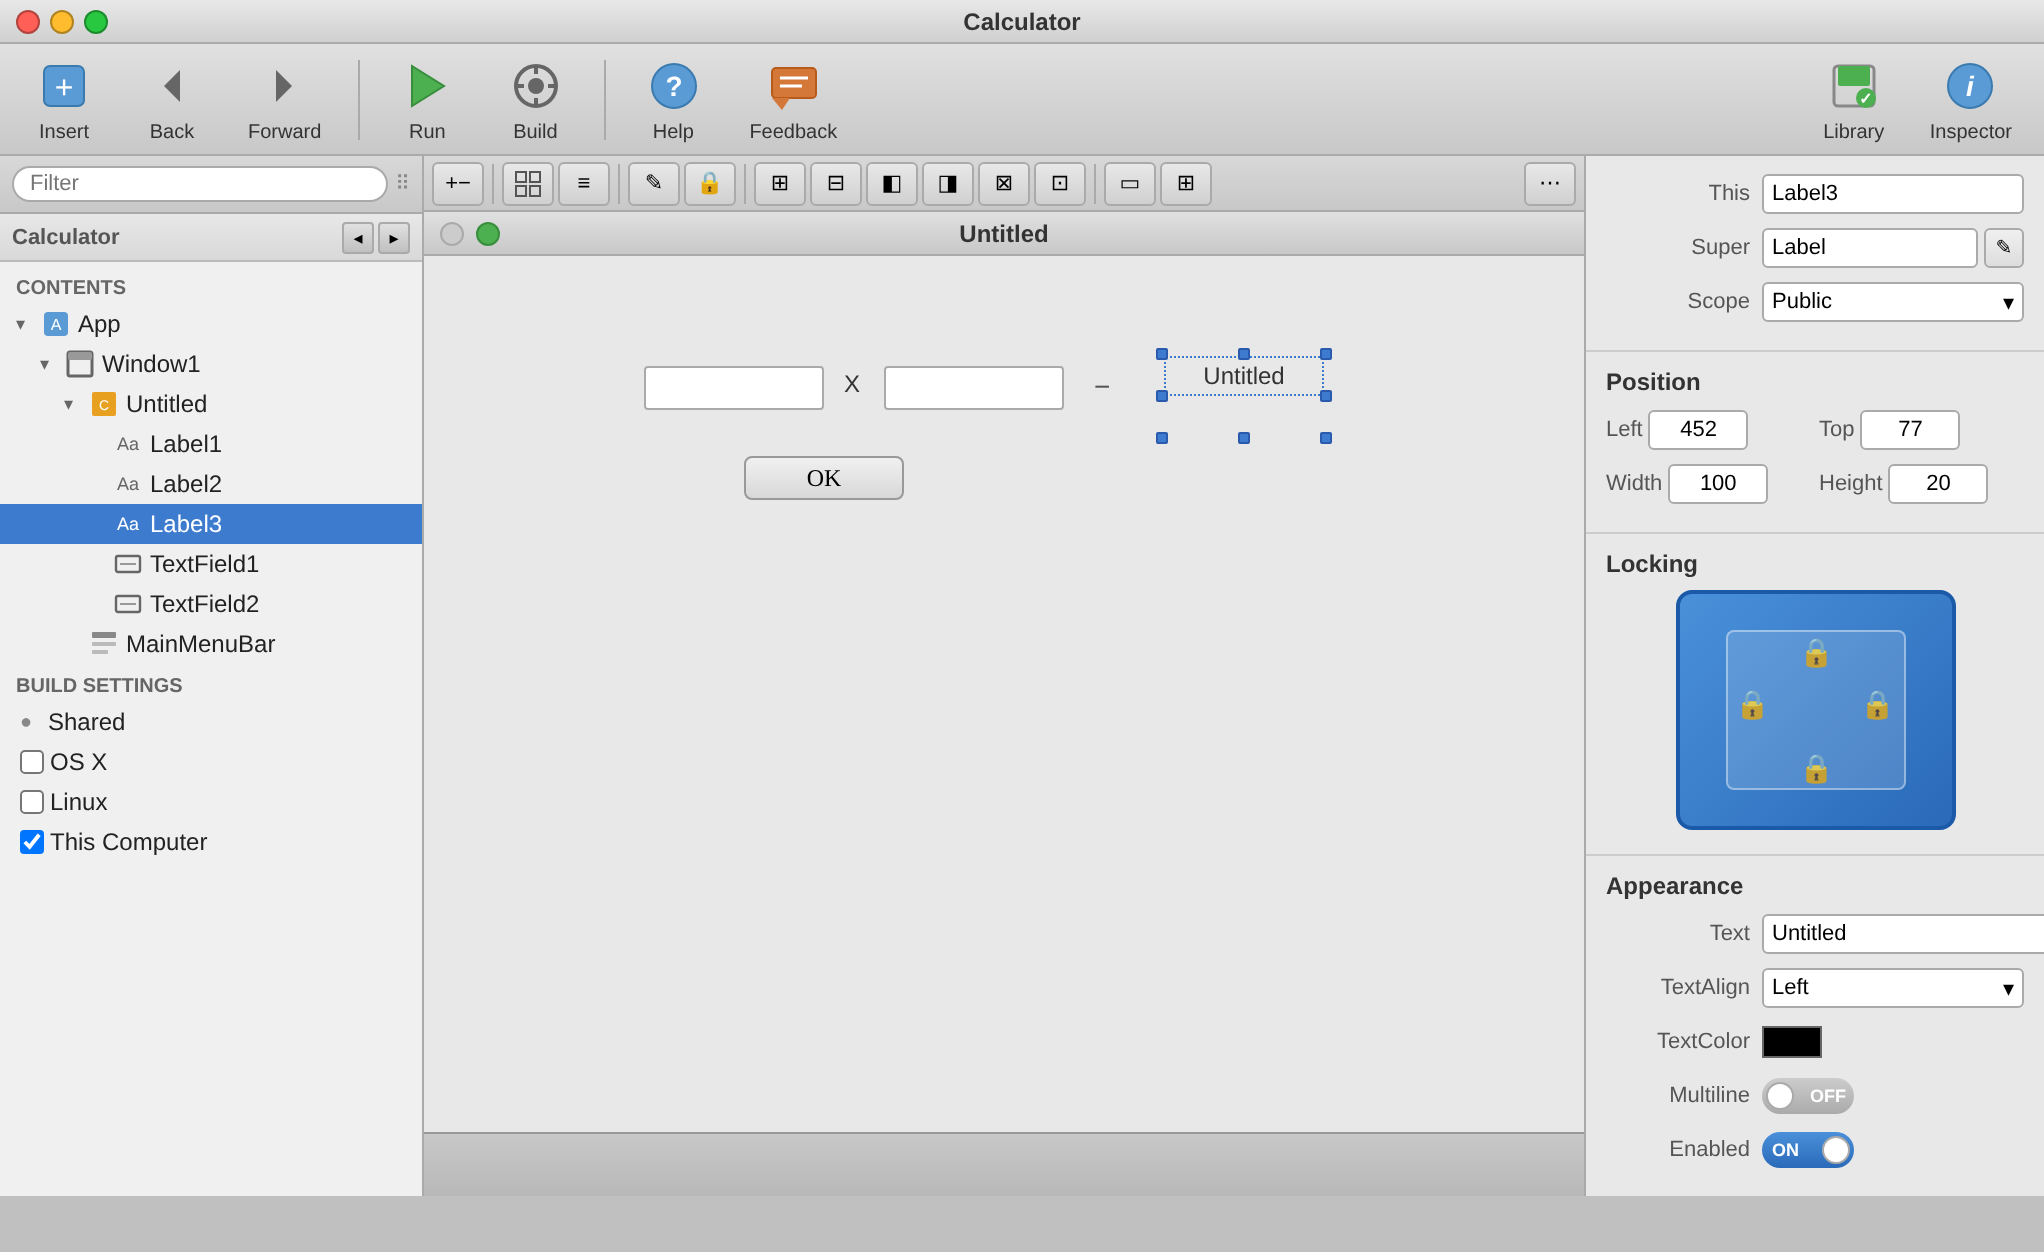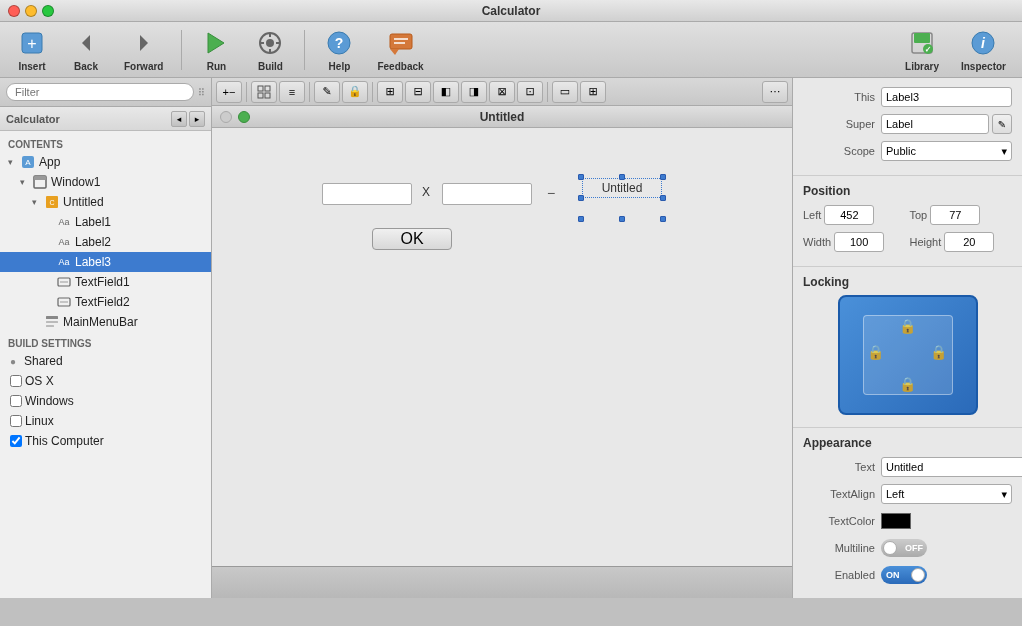--- a/index.html
+++ b/index.html
@@ -66,21 +66,20 @@
       border-radius: 4px;
     }
     .toolbar-icon {
       width: 32px; height: 32px;
       display: flex; align-items: center; justify-content: center;
       font-size: 18px;
     }
     .toolbar-label {
       font-size: 10px;
       color: #333;
-      font-weight: bold;
     }
     .toolbar-separator {
       width: 1px;
       height: 40px;
       background: #aaa;
       margin: 0 4px;
     }
     .toolbar-spacer { flex: 1; }
 
     
@@ -253,23 +252,23 @@
       background: #3d7bcf;
       border: 1px solid #2a5aad;
       border-radius: 1px;
       position: absolute;
     }
     .calc-button {
       position: absolute;
       background: linear-gradient(to bottom, #f0f0f0, #d8d8d8);
       border: 1px solid #999;
       border-radius: 4px;
-      font-size: 16px;
+      font-size: 12px;
       cursor: pointer;
-      display: flex; align-items: center; justify-content: center;
+      display: flex; align-items: center; justify-content: center; font-family: Liberation Serif, serif;
     }
 
     .canvas-bottom-bar {
       position: absolute;
       bottom: 0; left: 0; right: 0;
       height: 32px;
       background: linear-gradient(to bottom, #c8c8c8, #b8b8b8);
       border-top: 1px solid #999;
     }
 
@@ -640,24 +639,20 @@
       <div class="tree-item" style="padding-left:10px;">
         <span style="width:14px;font-size:10px;color:#888;">●</span>
         <span>Shared</span>
       </div>
 
       <div class="tree-item" style="padding-left:10px;">
         <input type="checkbox" style="width: 12px; height: 12px; margin-right: 3px;">
         <span>OS X</span>
       </div>
 
-      <div class="tree-item" style="padding-left:10px;">
-        <input type="checkbox" style="width: 12px; height: 12px; margin-right: 3px;">
-        <span>Windows</span>
-      </div>
 
       <div class="tree-item" style="padding-left:10px;">
         <input type="checkbox" style="width: 12px; height: 12px; margin-right: 3px;">
         <span>Linux</span>
       </div>
 
       <div class="tree-item" style="padding-left:10px;">
         <input type="checkbox" checked="" style="width: 12px; height: 12px; margin-right: 3px;">
         <span>This Computer</span>
       </div>

